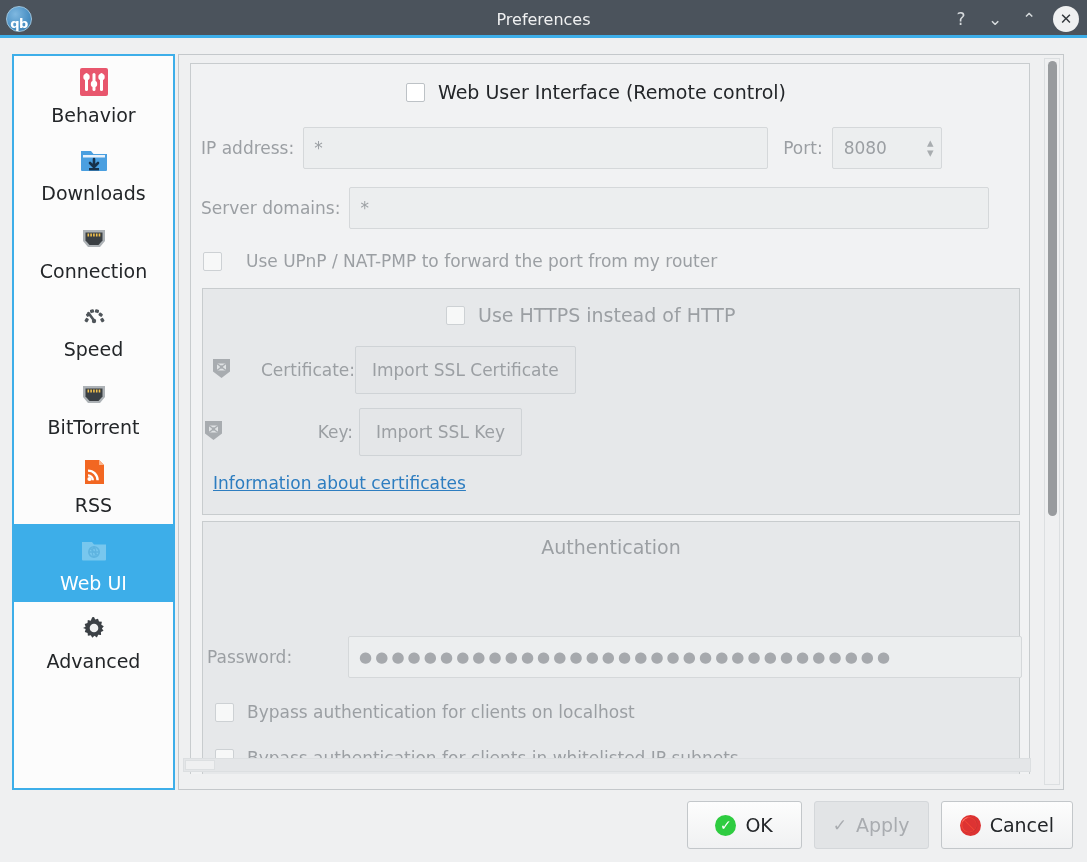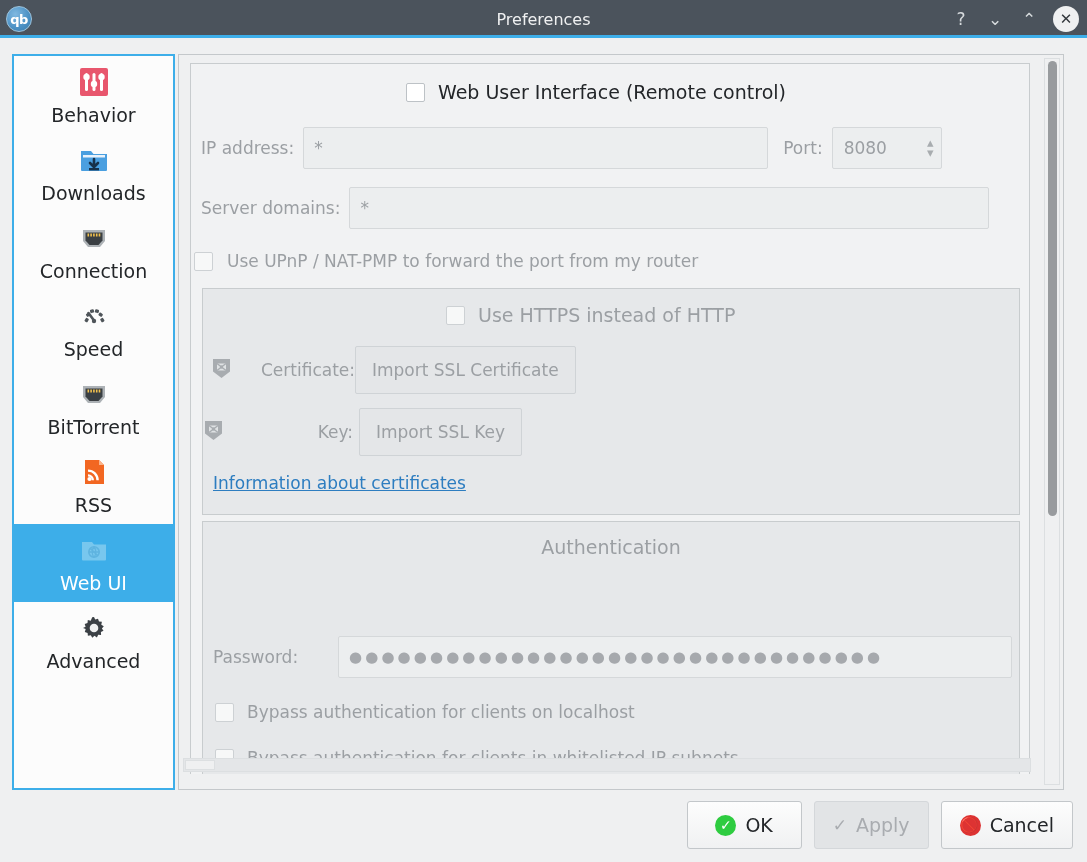--- a/index.html
+++ b/index.html
@@ -18,21 +18,21 @@
   }
   .titlebar::after {
     content: ""; position: absolute; left: 0; bottom: 0;
     width: 100%; height: 3px; background: #3daee9;
   }
   .app-logo {
     width: 26px; height: 26px; margin-left: 6px; border-radius: 50%;
     background: radial-gradient(circle at 35% 30%, #7fb8e0 0%, #4a90c4 60%, #3a7aa8 100%);
     border: 1px solid #9dc4dd;
     color: #ffffff; font-size: 13px; font-weight: bold;
-    display: flex; align-items: center; justify-content: center;
+    display: flex; align-items: flex-end; justify-content: center;
     letter-spacing: -0.5px;
   }
   .title-text {
     position: absolute; left: 0; width: 100%; text-align: center;
     color: #eff0f1; font-size: 16px; pointer-events: none;
   }
   .win-buttons {
     position: absolute; right: 6px; top: 0; height: 38px;
     display: flex; align-items: center; gap: 14px;
   }
@@ -344,21 +344,21 @@
                 <span>▾</span>
             </span>
           </div>
         </div>
 
         <div class="row" style="position:absolute; left:10px; top:123px; width:820px; gap:9px;">
           <div class="lbl-dim">Server domains:</div>
           <div class="inp" style="width:640px;">*</div>
         </div>
 
-        <div class="row" style="position:absolute; left:3px; top:187px; gap:14px;">
+        <div class="row" style="position:absolute; left:12px; top:187px; gap:24px;">
           <div class="cb dim"></div>
           <div class="lbl-dim">Use UPnP / NAT-PMP to forward the port from my router</div>
         </div>
 
         <div class="groupbox level2" style="position:absolute; left:11px; top:224px; width:818px; height:227px;">
 
           <div class="row" style="position:absolute; left:243px; top:15px; gap:13px;">
             <div class="cb dim"></div>
             <div class="lbl-dim" style="font-size:19px;">Use HTTPS instead of HTTP</div>
           </div>
@@ -391,21 +391,21 @@
           </div>
 
           <div class="link" style="position:absolute; left:10px; top:184px;">Information about certificates</div>
         </div>
 
         <div class="groupbox level2" style="position:absolute; left:11px; top:457px; width:818px; height:255px;">
 
           <div class="lbl-dim" style="position:absolute; left:0; top:14px; width:100%; text-align:center; font-size:19px;">Authentication</div>
 
 
-          <div class="row" style="position:absolute; left:10px; top:114px; gap:10px;">
+          <div class="row" style="position:absolute; left:4px; top:114px; gap:26px;">
             <div class="lbl-dim" style="width:115px; text-align:left;">Password:</div>
             <div class="inp" style="width:674px;">
               <span class="pw-dots">●●●●●●●●●●●●●●●●●●●●●●●●●●●●●●●●●</span>
             </div>
           </div>
 
           <div class="row" style="position:absolute; left:12px; top:180px; gap:13px;">
             <div class="cb dim"></div>
             <div class="lbl-dim">Bypass authentication for clients on localhost</div>
           </div>

